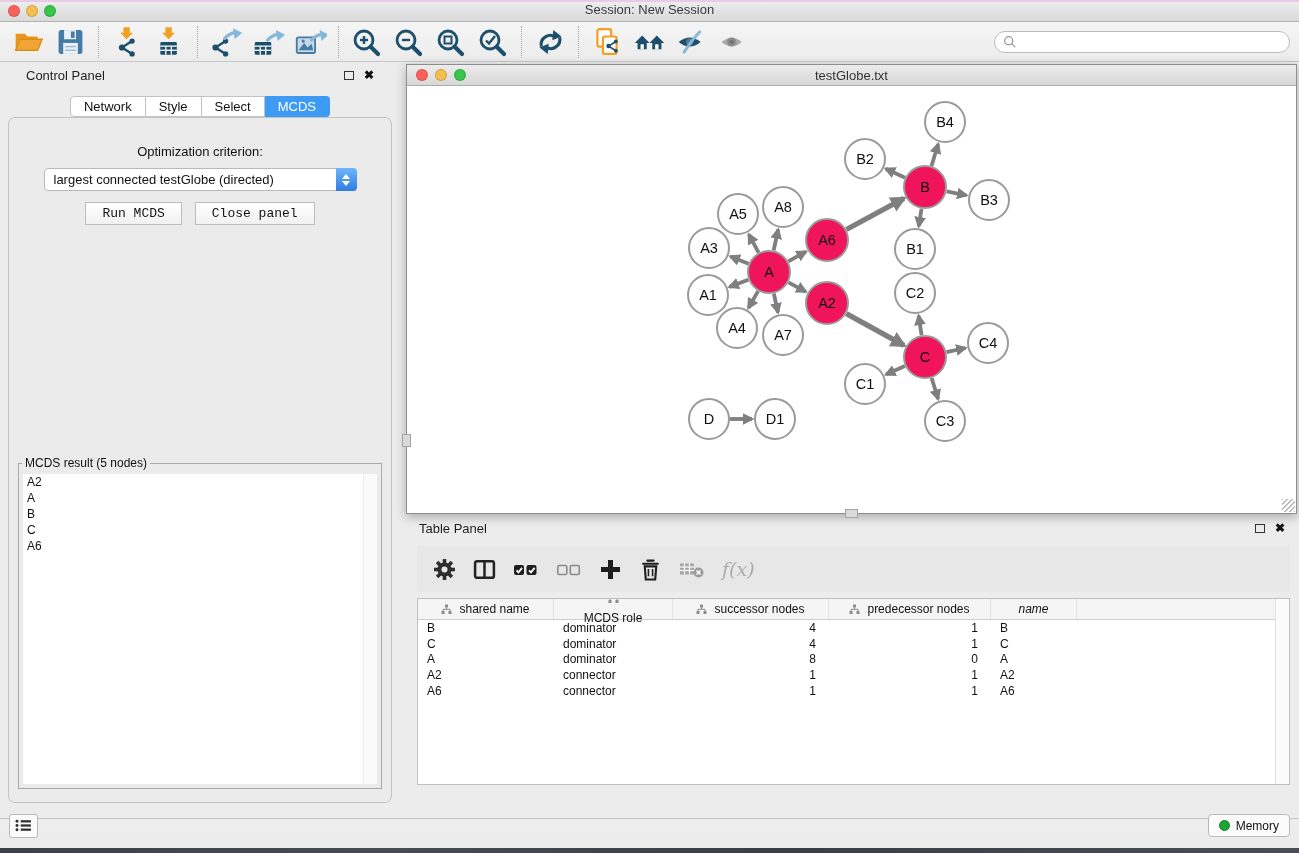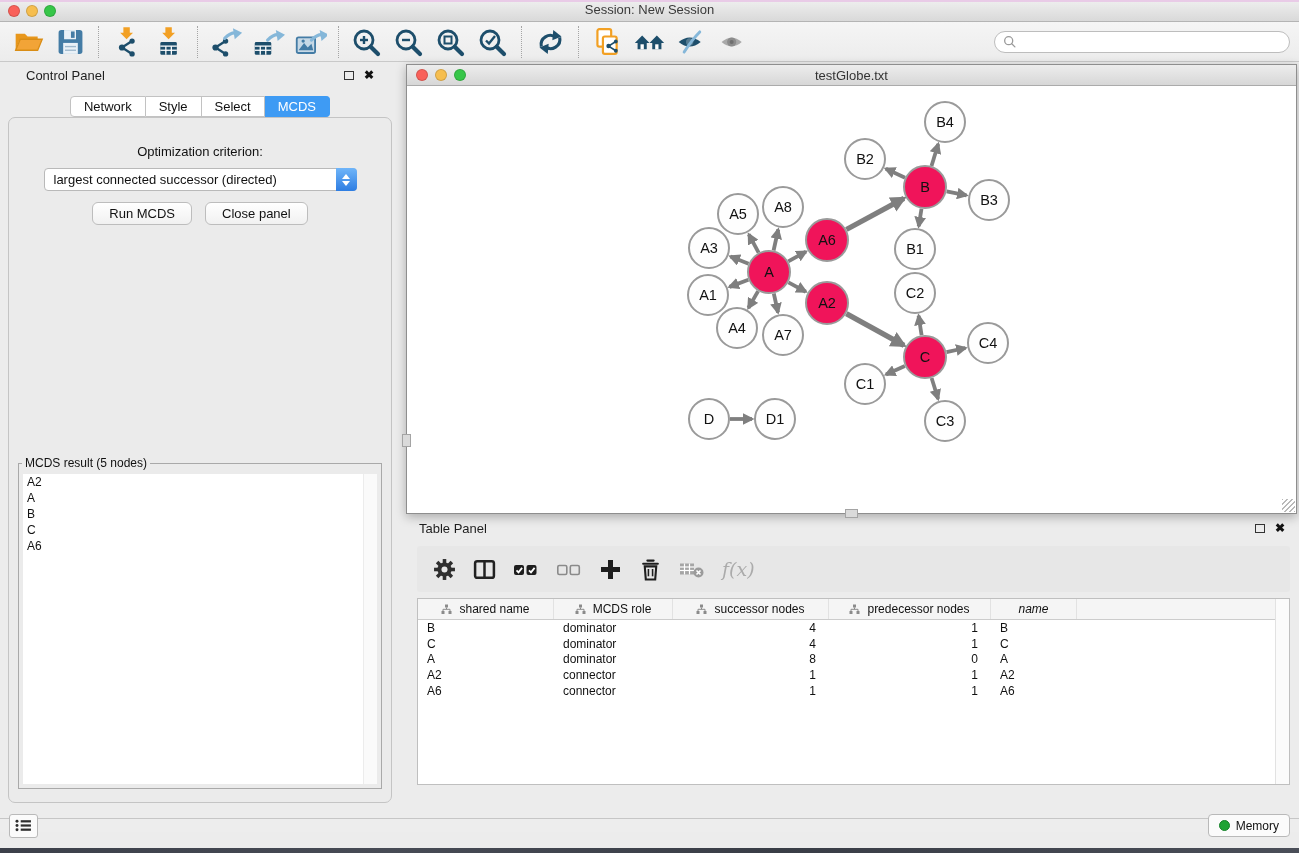--- a/index.html
+++ b/index.html
@@ -33,21 +33,21 @@
   .cptab:first-child{border-left:1px solid #C2C2C2;border-radius:4px 0 0 4px}
   .cptab:last-child{border-radius:0 4px 4px 0}
   .cptab.active{background:#3E9BF4;border-color:#3E9BF4;color:#fff}
   .cp-body{position:absolute;left:8px;right:8px;top:55px;bottom:12px;border:1px solid #C4C4C4;border-radius:7px;background:#EBEBEB}
   .opt-label{margin-top:26px;text-align:center;font-size:13px;color:#111}
   .dropdown{position:relative;margin:9px auto 0;width:313px;height:23px;background:#fff;border:1px solid #B9B9B9;border-radius:4px;font-size:13px;line-height:21px;padding-left:9px;color:#111}
   .dd-stepper{position:absolute;right:-1px;top:-1px;bottom:-1px;width:21px;border-radius:0 4px 4px 0;background:linear-gradient(#6FB5F9,#2E7DE2);display:flex;flex-direction:column;align-items:center;justify-content:center;gap:2px}
   .tri-up{width:0;height:0;border-left:4px solid transparent;border-right:4px solid transparent;border-bottom:5px solid #fff}
   .tri-down{width:0;height:0;border-left:4px solid transparent;border-right:4px solid transparent;border-top:5px solid #fff}
   .cp-buttons{display:flex;justify-content:center;gap:13px;margin-top:11px}
-  .btn{height:23px;padding:0 16px;font-size:13px;font-family:Liberation Sans, sans-serif;background:linear-gradient(#FFFFFF,#F1F1F1);border:1px solid #BDBDBD;border-radius:6px;color:#111}
+  .btn{height:23px;padding:0 16px;font-size:13px;font-family:Liberation Mono, monospace;background:linear-gradient(#FFFFFF,#F1F1F1);border:1px solid #BDBDBD;border-radius:0;color:#111}
   .mcds-fieldset{position:absolute;left:9px;right:9px;top:338px;bottom:13px;border:1px solid #A9A9A9;padding:0}
   .mcds-fieldset legend{font-size:12px;margin-left:3px;padding:0 3px;color:#111}
   .mcds-list{position:absolute;left:4px;right:4px;top:4px;bottom:4px;background:#fff;overflow:hidden}
   .mcds-list::after{content:"";position:absolute;right:0;top:0;bottom:0;width:13px;background:#FAFAFA;border-left:1px solid #ECECEC}
   .mitem{font-size:12px;line-height:16px;padding-left:4px;color:#111}
 
   
   #network-window{position:absolute;left:406px;top:64px;width:891px;height:450px;background:#fff;border:1px solid #8E8E8E;box-shadow:0 3px 10px rgba(0,0,0,.28)}
   .nw-titlebar{position:relative;height:21px;background:linear-gradient(#EDEDED,#D7D7D7);border-bottom:1px solid #ABABAB;text-align:center;font-size:13px;line-height:21px;color:#333}
   .nw-lights{position:absolute;left:9px;top:4px;display:flex;gap:7px}
@@ -288,21 +288,21 @@
   </div>
   <div class="cp-tabs">
       <div class="cptab">Network</div>
       <div class="cptab">Style</div>
       <div class="cptab">Select</div>
       <div class="cptab active">MCDS</div>
     </div>
   <div class="cp-body">
     <div class="opt-label">Optimization criterion:</div>
     <div class="dropdown">
-      <span>largest connected successor (directed)</span>
+      <span>largest connected testGlobe (directed)</span>
       <span class="dd-stepper">
           <span class="tri-up"></span>
           <span class="tri-down"></span>
         </span>
     </div>
     <div class="cp-buttons">
       <button class="btn">Run MCDS</button>
       <button class="btn">Close panel</button>
     </div>
     <fieldset class="mcds-fieldset">
@@ -520,21 +520,21 @@
           <span class="attr-ic">
             <svg viewBox="0 0 11 11" width="11" height="11">
               <rect x="4" y="0.5" width="3" height="3" fill="#8B8B8B"></rect>
               <rect x="0.5" y="7" width="3" height="3" fill="#8B8B8B"></rect>
               <rect x="7.5" y="7" width="3" height="3" fill="#8B8B8B"></rect>
               <path d="M5.5 3.5 V5.3 M2 7 V5.3 H9 V7" stroke="#8B8B8B" fill="none" stroke-width="1"></path>
             </svg>
           </span>
           <span>shared name</span>
         </div>
-        <div class="hcell" style="width: 119px;">
+        <div class="hcell" style="width: 119px; flex-direction: column;">
           <span class="attr-ic">
             <svg viewBox="0 0 11 11" width="11" height="11">
               <rect x="4" y="0.5" width="3" height="3" fill="#8B8B8B"></rect>
               <rect x="0.5" y="7" width="3" height="3" fill="#8B8B8B"></rect>
               <rect x="7.5" y="7" width="3" height="3" fill="#8B8B8B"></rect>
               <path d="M5.5 3.5 V5.3 M2 7 V5.3 H9 V7" stroke="#8B8B8B" fill="none" stroke-width="1"></path>
             </svg>
           </span>
           <span>MCDS role</span>
         </div>

